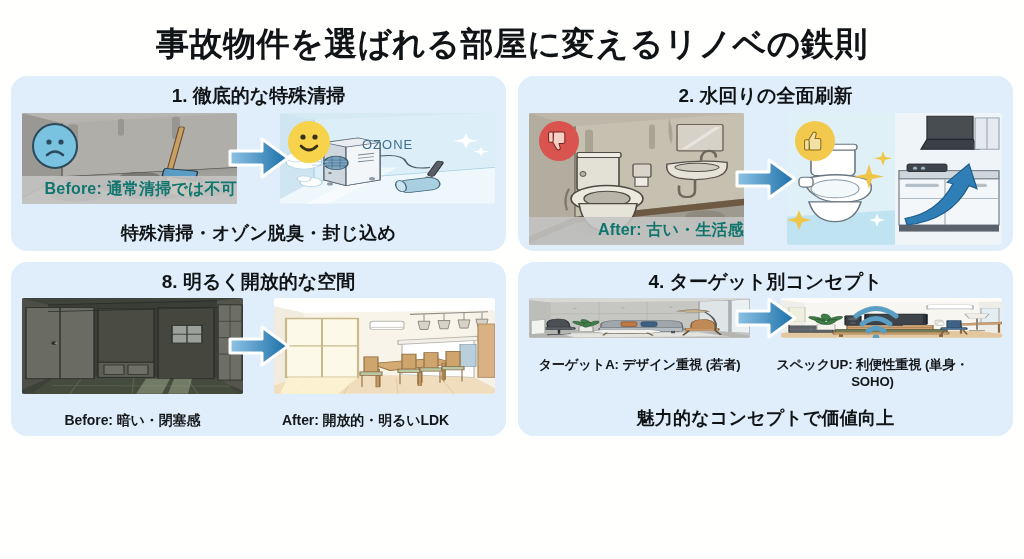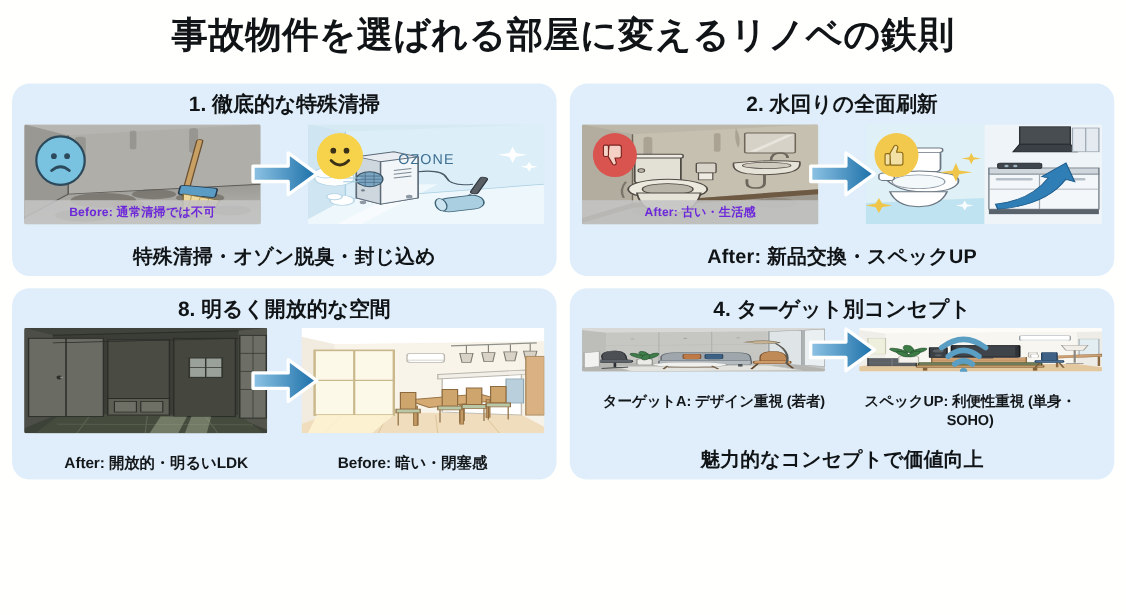--- a/index.html
+++ b/index.html
@@ -23,21 +23,21 @@
     box-sizing: border-box;
   }
 
   
   .page-title {
     text-align: center;
     font-size: 33px;
     font-weight: 700;
     letter-spacing: 0.5px;
     color: #111416;
-    padding-top: 12px;
+    padding-top: 24px;
     line-height: 1.2;
     height: 48px;
     box-sizing: border-box;
   }
 
   
   .grid {
     position: absolute;
     top: 76px;
     left: 11px;
@@ -86,32 +86,32 @@
     overflow: hidden;
     flex: 0 0 215px;
   }
   .card.wide .pane { width: 221px; flex-basis: 221px; }
 
   
   .cap-overlay {
     position: absolute;
     left: 0; right: 0; bottom: 0;
     background: rgba(196,196,196,0.88);
-    color: #6d28d9;
-    font-size: 11px;
+    color: #0f766e;
+    font-size: 16px;
     font-weight: 600;
-    text-align: center;
+    text-align: right;
     padding: 3px 0 4px 0;
     letter-spacing: 0.2px;
   }
 
   
   .caps-row {
     display: flex;
-    justify-content: center;
+    justify-content: flex-start;
     margin-top: 18px;
     gap: 12px;
   }
   .cap-under {
     width: 221px;
     text-align: center;
     font-size: 14px;
     font-weight: 600;
     color: #15181b;
     letter-spacing: -0.1px;
@@ -429,21 +429,20 @@
             </g>
           </svg>
           <div class="badge" style="left:8px;top:8px;width:40px;height:40px;background:#f2c94c;">
             <svg viewBox="0 0 40 40" width="26" height="26">
               <path d="M12 34 h14 a3 3 0 0 0 3 -3 v-12 a3 3 0 0 0 -3 -3 h-6 l2 -7 a3 3 0 0 0 -5 -2 l-7 12 Z" fill="#f2e0a5" stroke="#8a6a17" stroke-width="1.6" stroke-linejoin="round"></path>
               <rect x="4" y="18" width="7" height="16" rx="2" fill="#f2e0a5" stroke="#8a6a17" stroke-width="1.6"></rect>
             </svg>
           </div>
         </div>
       </div>
-      <div class="footer-note">After: 新品交換・スペックUP</div>
     </div>
 
     <div class="card wide">
       <div class="card-title">8. 明るく開放的な空間</div>
       <div class="pair">
 
         <div class="pane">
           <svg class="scene-svg" viewBox="0 0 221 140" preserveAspectRatio="none">
             <rect x="0" y="0" width="221" height="140" fill="#40423c"></rect>
             <polygon points="0,0 26,10 26,118 0,134" fill="#4c4e47"></polygon>
@@ -571,22 +570,22 @@
                 <line x1="166" y1="107" x2="166" y2="124"></line>
               <path d="M172 78 h14 v22 h-14 Z"></path>
               <path d="M168 100 h22 v5 h-22 Z" fill="#b8c7a6"></path>
               <line x1="170" y1="105" x2="170" y2="122"></line>
                 <line x1="188" y1="105" x2="188" y2="122"></line>
             </g>
           </svg>
         </div>
       </div>
       <div class="caps-row">
+        <div class="cap-under">Before: 暗い・閉塞感</div>
         <div class="cap-under">After: 開放的・明るいLDK</div>
-        <div class="cap-under">Before: 暗い・閉塞感</div>
       </div>
     </div>
 
     <div class="card wide">
       <div class="card-title">4. ターゲット別コンセプト</div>
       <div class="pair">
 
         <div class="pane">
           <svg class="scene-svg" viewBox="0 0 221 140" preserveAspectRatio="none">
             <rect x="0" y="0" width="221" height="140" fill="#c9c9c7"></rect>

